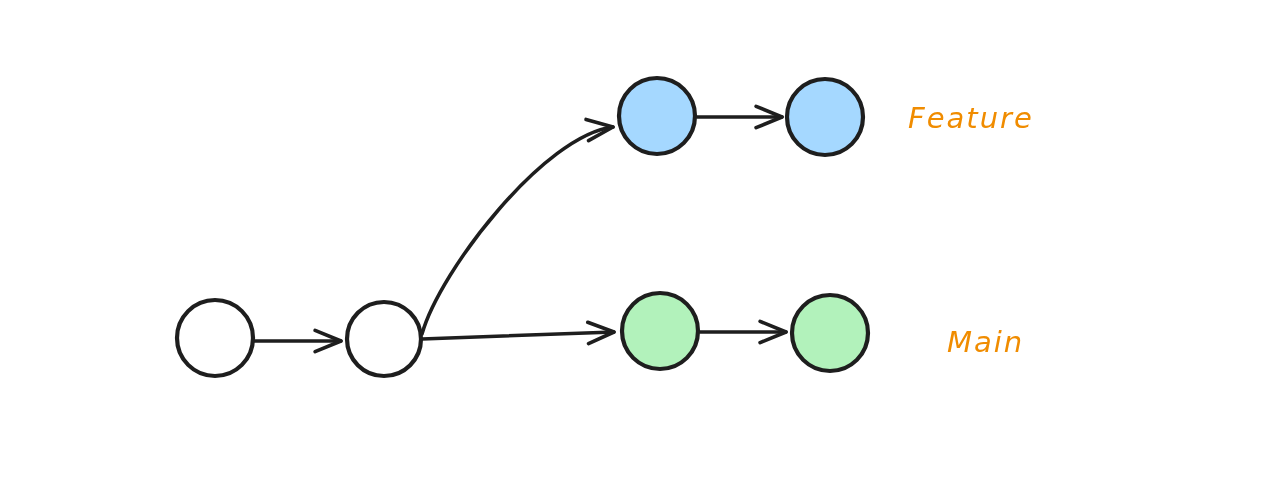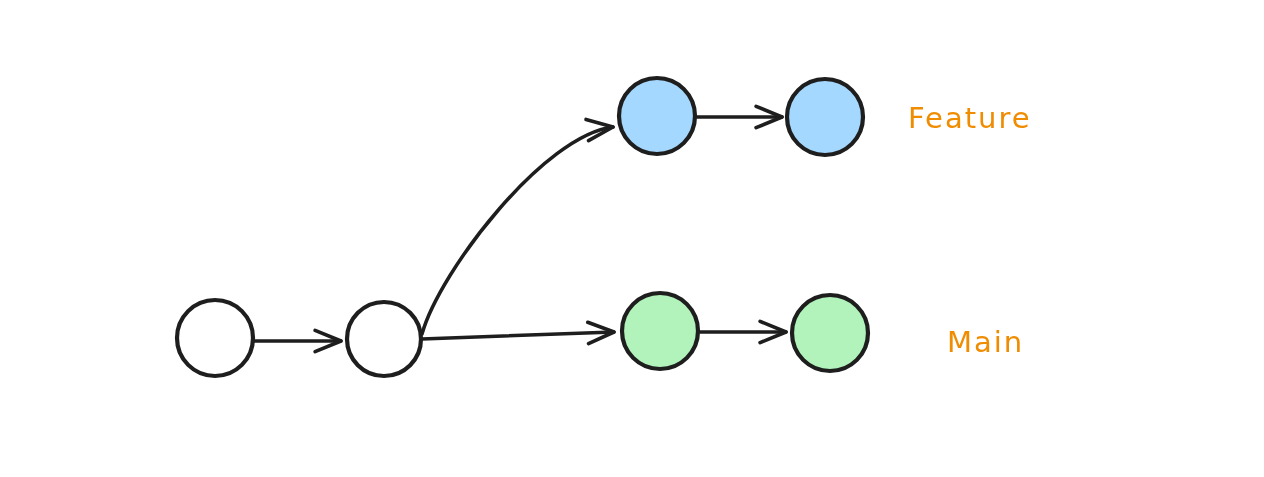--- a/index.html
+++ b/index.html
@@ -7,20 +7,21 @@
     padding: 0;
     background: var(--background, #ffffff);
     font-family: "DejaVu Sans", "Liberation Sans", sans-serif;
   }
   .canvas {
     position: relative;
     width: 1264px;
     height: 477px;
     background: var(--background, #ffffff);
     overflow: hidden;
+    font-style: italic;
   }
   svg.diagram {
     position: absolute;
     inset: 0;
   }
   .edge {
     fill: none;
     stroke: var(--stroke, #1e1e1e);
     stroke-width: 3.5;
     stroke-linecap: round;

